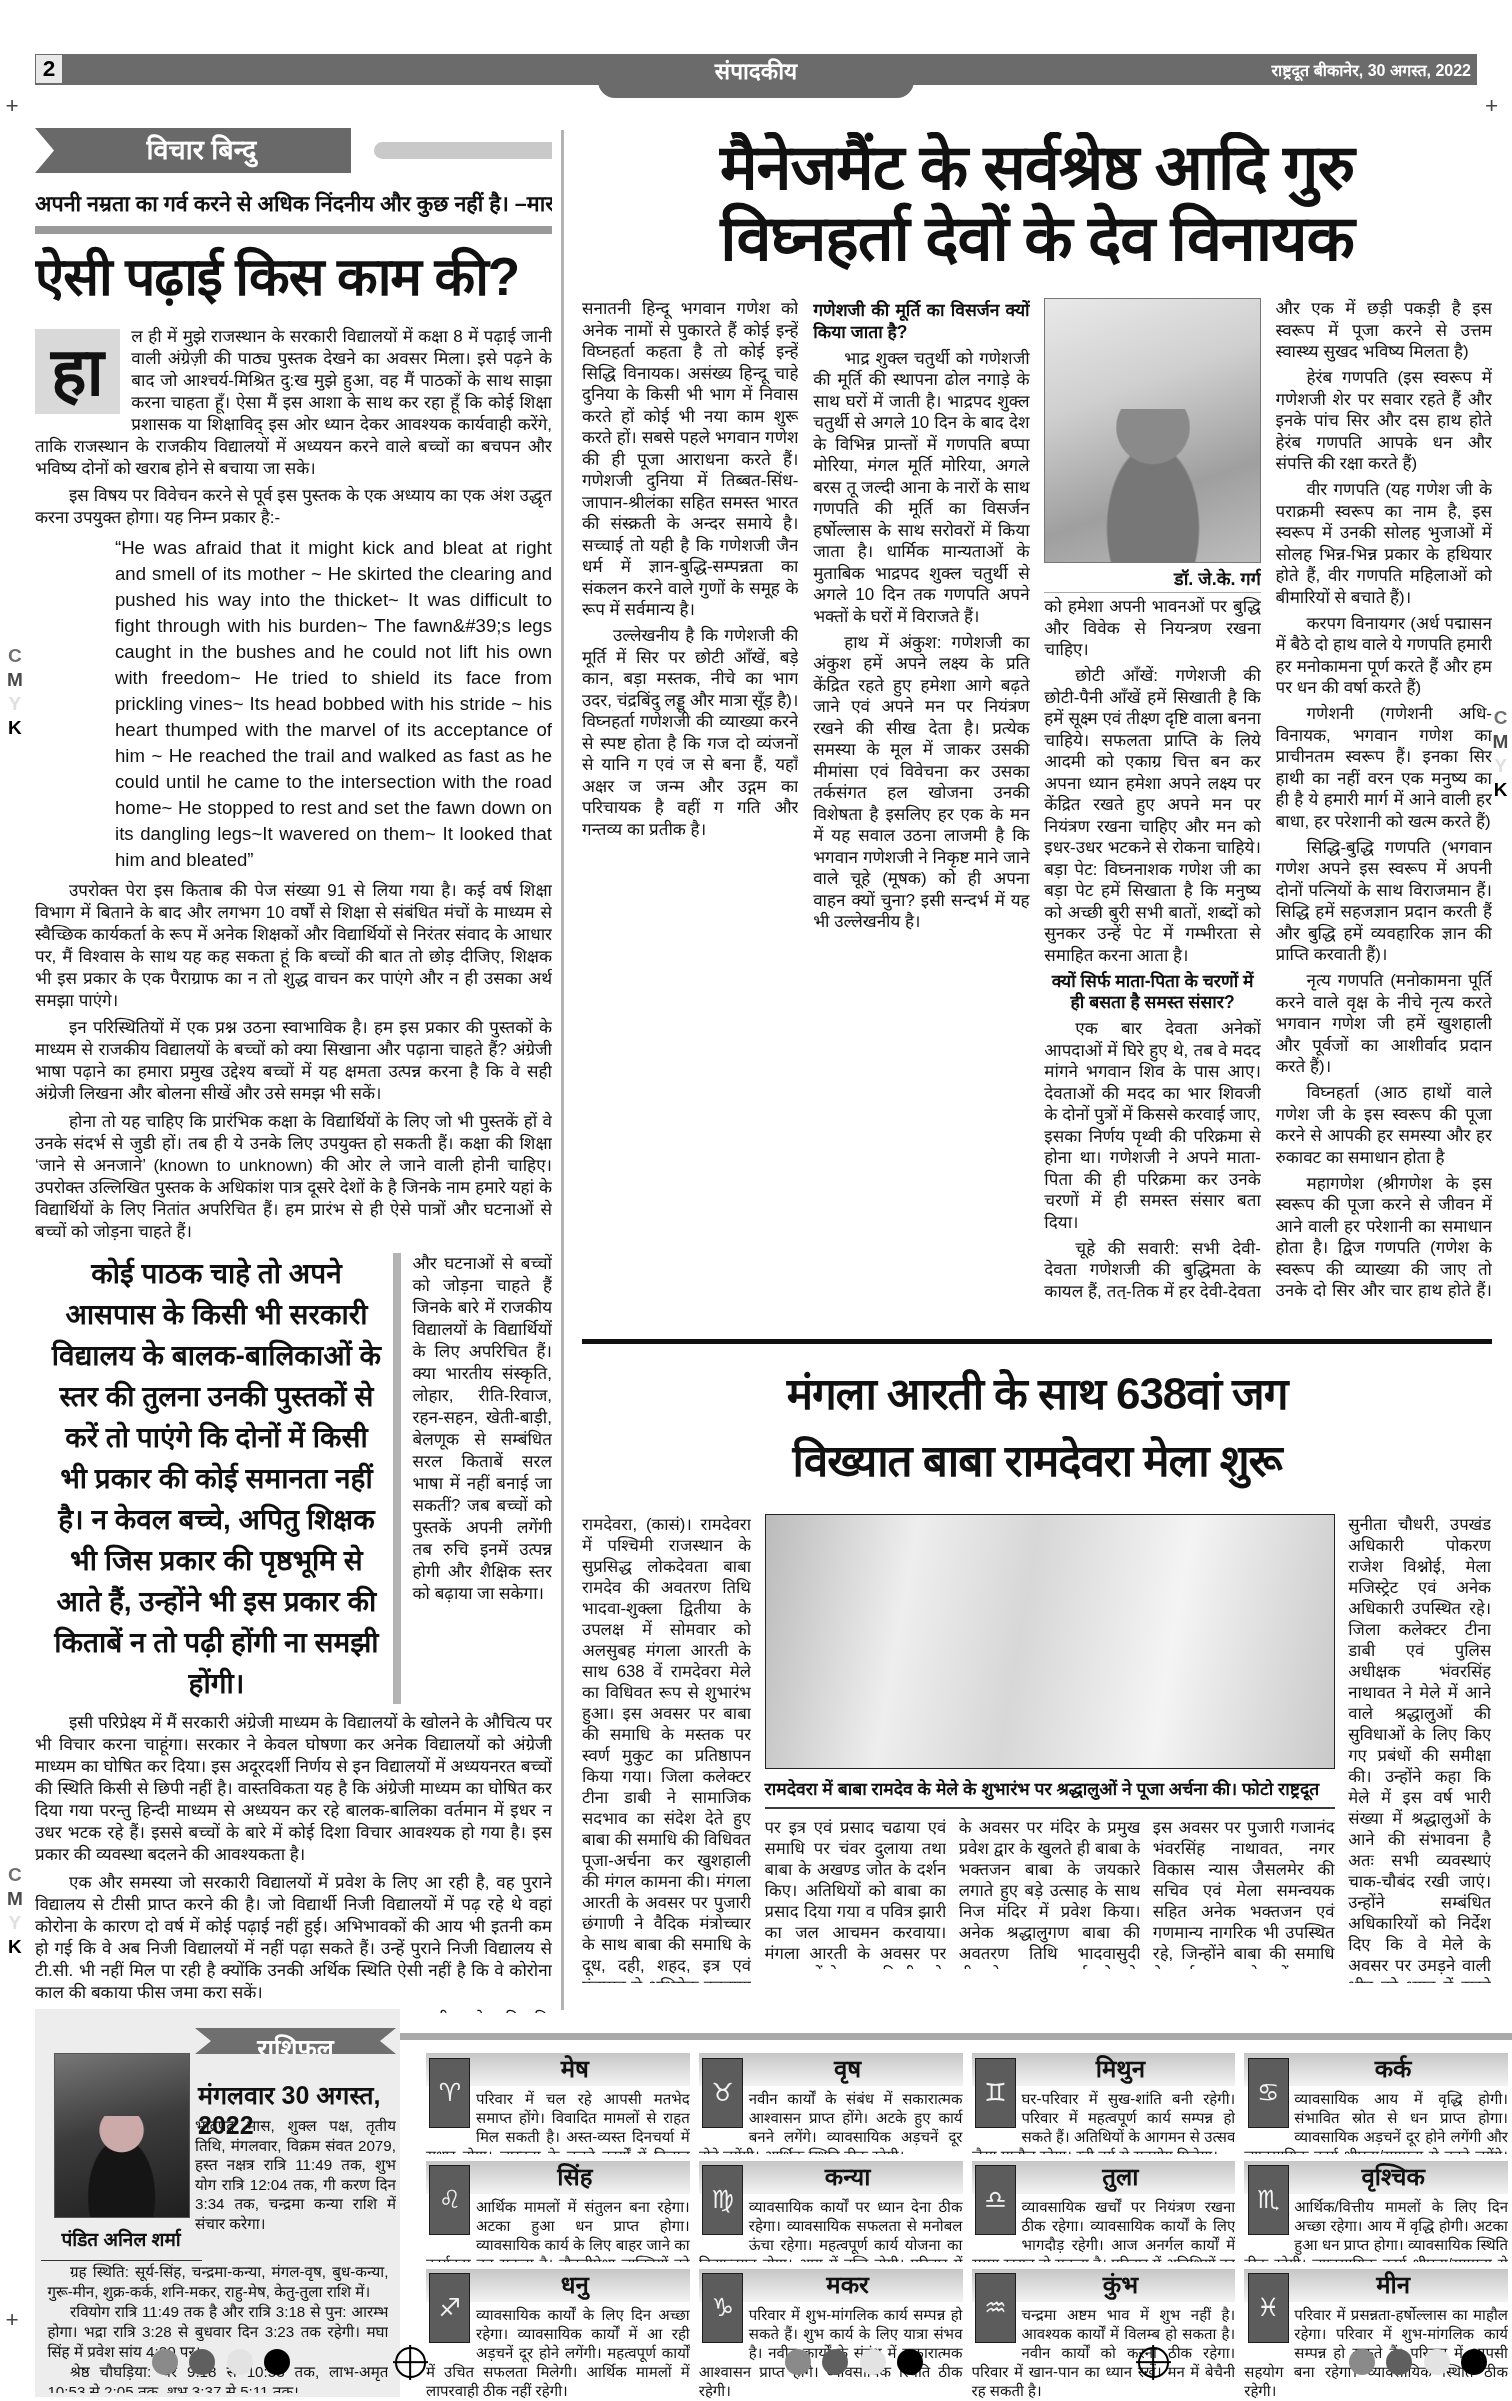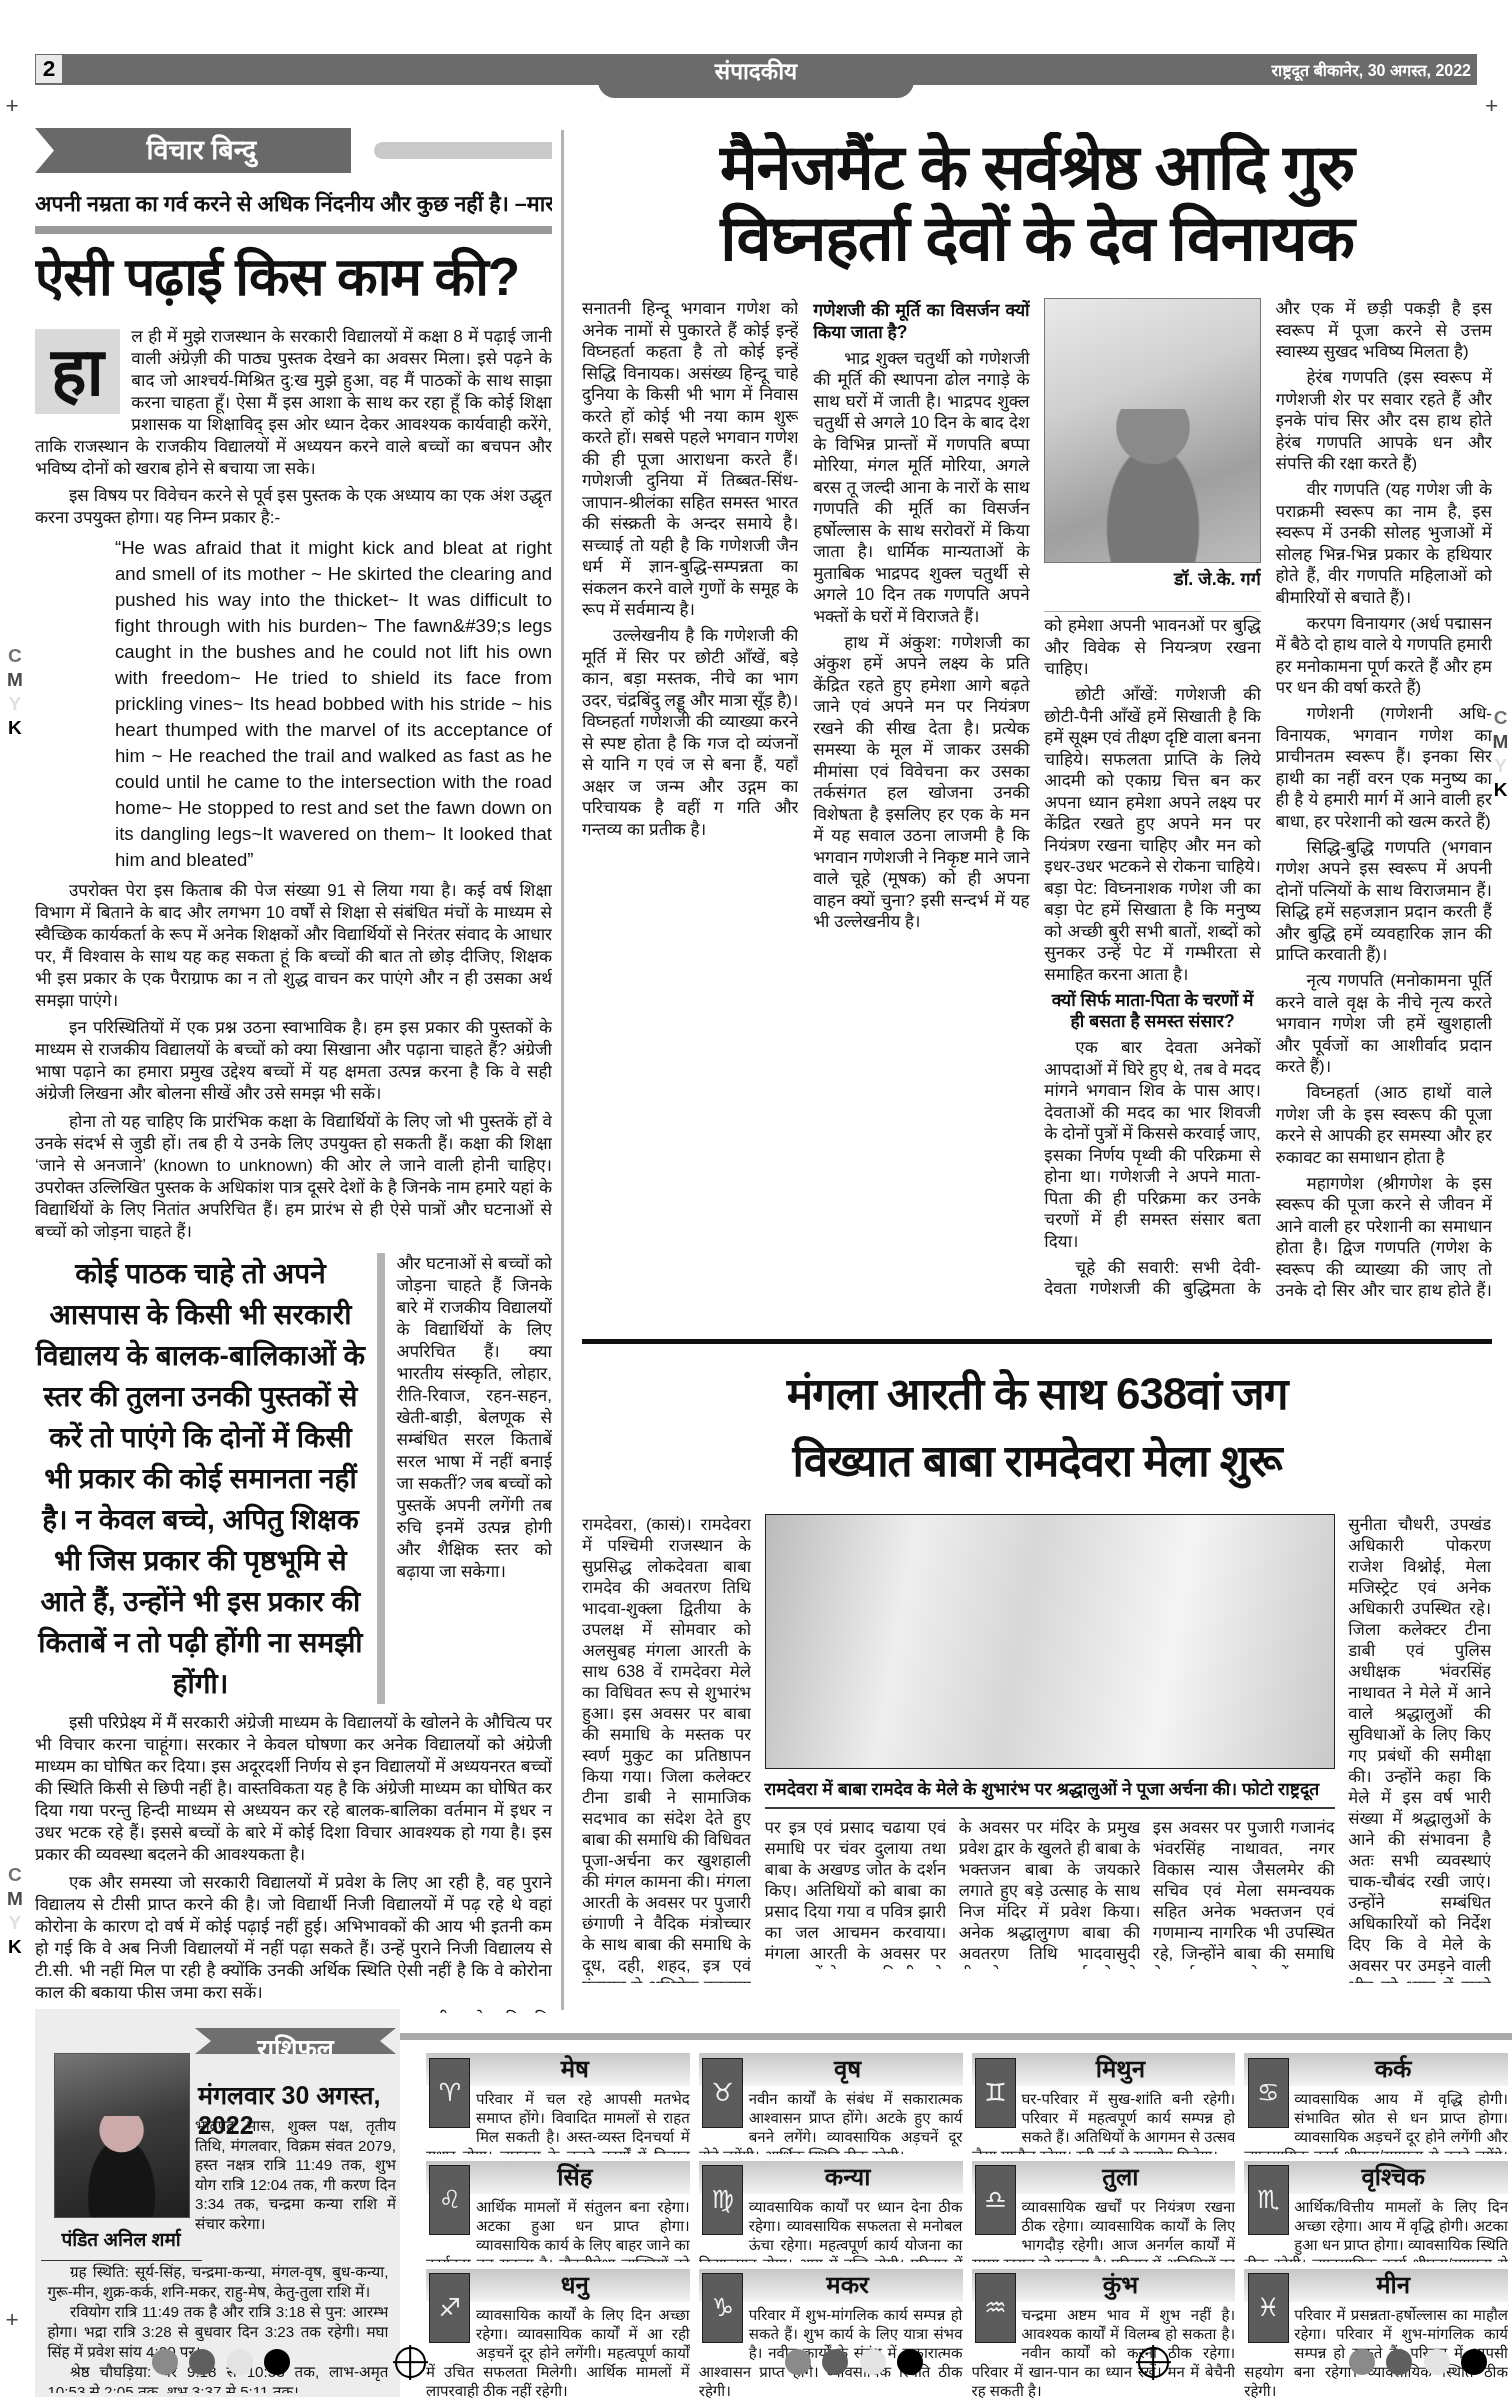--- a/index.html
+++ b/index.html
@@ -24,37 +24,37 @@
   .vb-bar{position:absolute;left:339px;top:13.6px;width:209px;height:17px;background:#c9c9c9;border-radius:8.5px 0 0 8.5px;}
   .vb-quote{margin-top:14.7px;font-size:21.5px;font-weight:bold;white-space:nowrap;overflow:hidden;}
   .vb-rule{margin-top:9px;height:8px;background:#9a9a9a;}
   .vb-headline{margin-top:4.5px;font-size:53px;font-weight:bold;letter-spacing:-1.1px;white-space:nowrap;overflow:hidden;}
   .vb-body{margin-top:14.7px;font-size:17px;line-height:22px;text-align:justify;}
   .vb-body p{margin:0 0 5.6px 0;text-indent:34px;}
   .dropcap{float:left;width:85px;height:85px;background:#d9d9d9;font-size:67px;font-weight:bold;
            line-height:85px;text-align:center;margin:3.4px 11.3px 4.5px 0;}
   .eng{margin:3.4px 0 6.8px 80px;font-size:18.6px;line-height:26px;text-align:justify;}
   .pull-row{display:flex;margin:10.2px 0 8px 0;}
-  .pull-quote{width:64%;font-size:28px;line-height:41px;font-weight:bold;text-align:center;}
+  .pull-quote{width:64%;font-size:28px;line-height:41px;font-weight:bold;text-align:center;margin-left:16px;}
   .pull-bar{width:8px;background:#b3b3b3;margin:0 11.3px;}
   .pull-side{flex:1;font-size:17px;line-height:22px;text-align:justify;overflow:hidden;}
   
   .editorial{position:absolute;left:582px;top:132px;width:910px;height:1208px;overflow:hidden;}
   .ed-headline{font-size:63px;line-height:71px;font-weight:bold;text-align:center;letter-spacing:-1.1px;}
   .ed-cols{display:flex;gap:14.7px;margin-top:24px;height:1001px;overflow:hidden;}
   .ed-col{flex:1;font-size:17px;line-height:21.5px;text-align:justify;overflow:hidden;}
   .ed-col p{margin:0 0 4.5px 0;text-indent:31px;}
   .subhead{font-weight:bold;font-size:17.5px;margin:2.3px 0 4.5px 0;}
   .subhead.center{text-align:center;}
   .ed-photo{width:100%;height:265px;border:1.1px solid #777;box-sizing:border-box;
             background:linear-gradient(160deg,#e9e9e9 0%,#cfcfcf 35%,#9f9f9f 70%,#bdbdbd 100%);position:relative;}
   .ed-photo::after{content:"";position:absolute;left:50%;bottom:0;transform:translateX(-50%);
             width:62%;height:58%;background:radial-gradient(circle at 50% 12%,#8a8a8a 0 24%,transparent 25%),
             radial-gradient(ellipse at 50% 78%,#777 0 48%,transparent 50%);}
-  .ed-caption{text-align:right;font-weight:bold;font-size:18px;margin:5.6px 0 3.4px 0;border-bottom:1.7px solid #aaa;padding-bottom:21px;}
+  .ed-caption{text-align:right;font-weight:bold;font-size:18px;margin:5.6px 0 3.4px 0;border-bottom:1.7px solid #aaa;padding-bottom:2px;}
   .black-rule{position:absolute;left:582px;top:1339px;width:910px;height:5.1px;background:#101010;}
   
   .ramdev{position:absolute;left:582px;top:1360px;width:910px;height:666px;overflow:hidden;}
   .rd-headline{font-size:44px;line-height:67px;font-weight:bold;text-align:center;letter-spacing:-1.1px;}
   .rd-body{display:flex;gap:13.6px;margin-top:20.3px;height:469px;overflow:hidden;}
   .rd-col{font-size:16.7px;line-height:21px;text-align:justify;overflow:hidden;}
   .rd-c1{width:169px;}
   .rd-center{width:570px;}
   .rd-c4{width:143px;}
   .rd-photo{width:100%;height:255px;border:1.7px solid #222;box-sizing:border-box;

